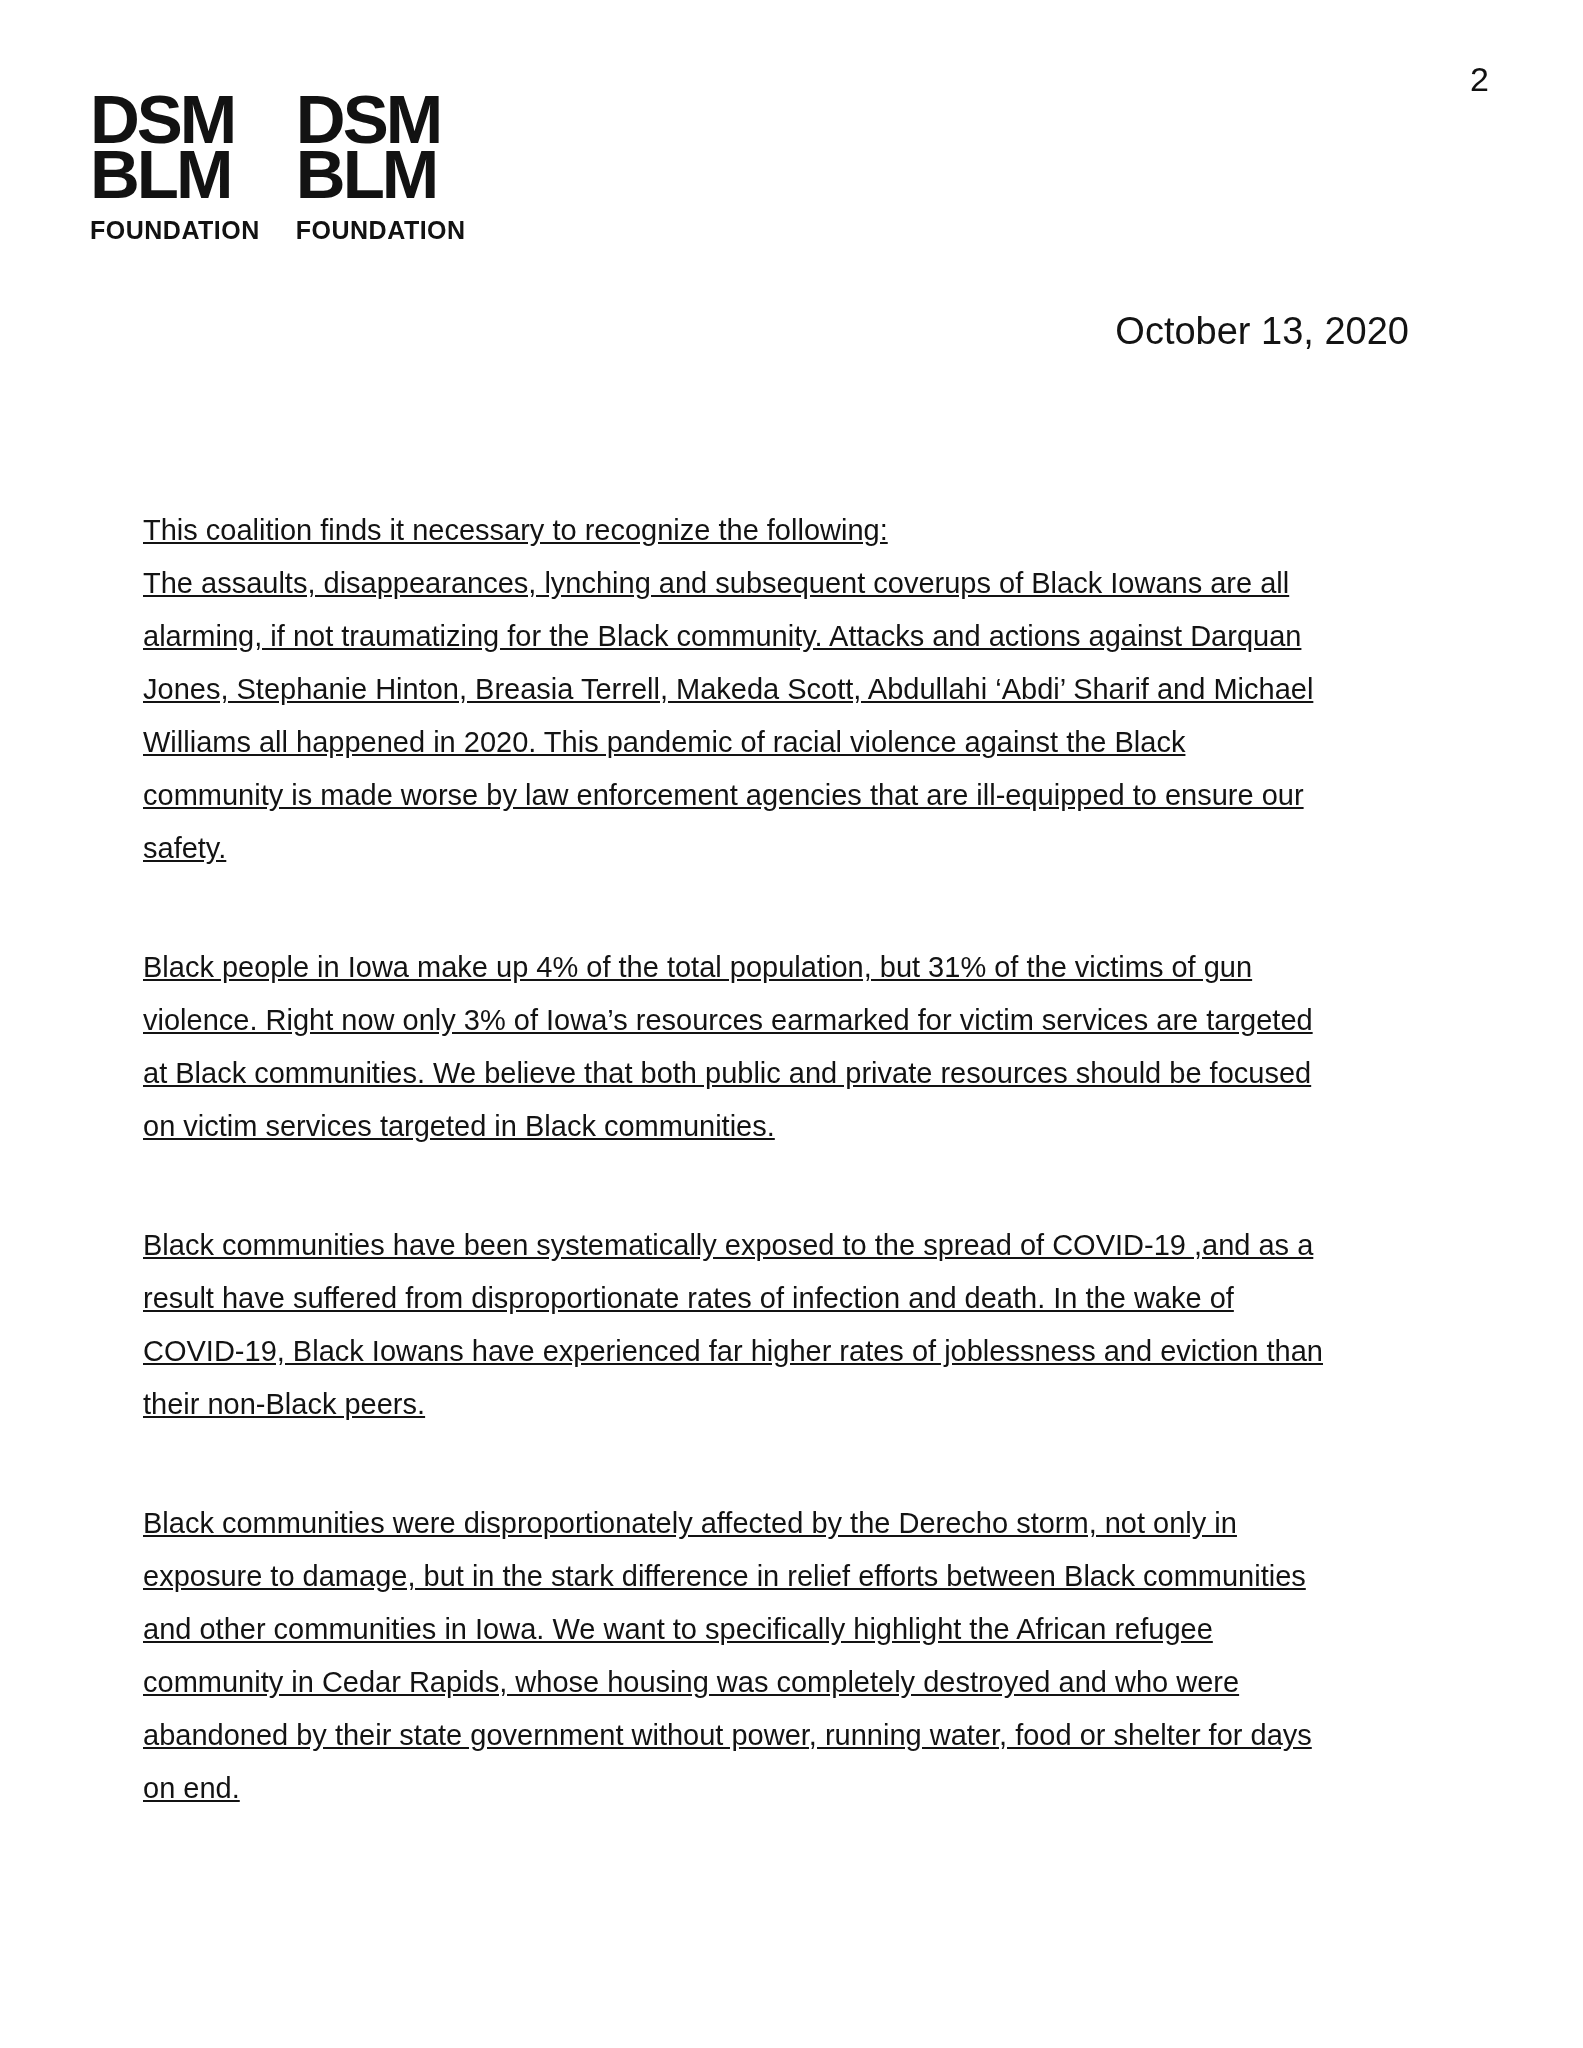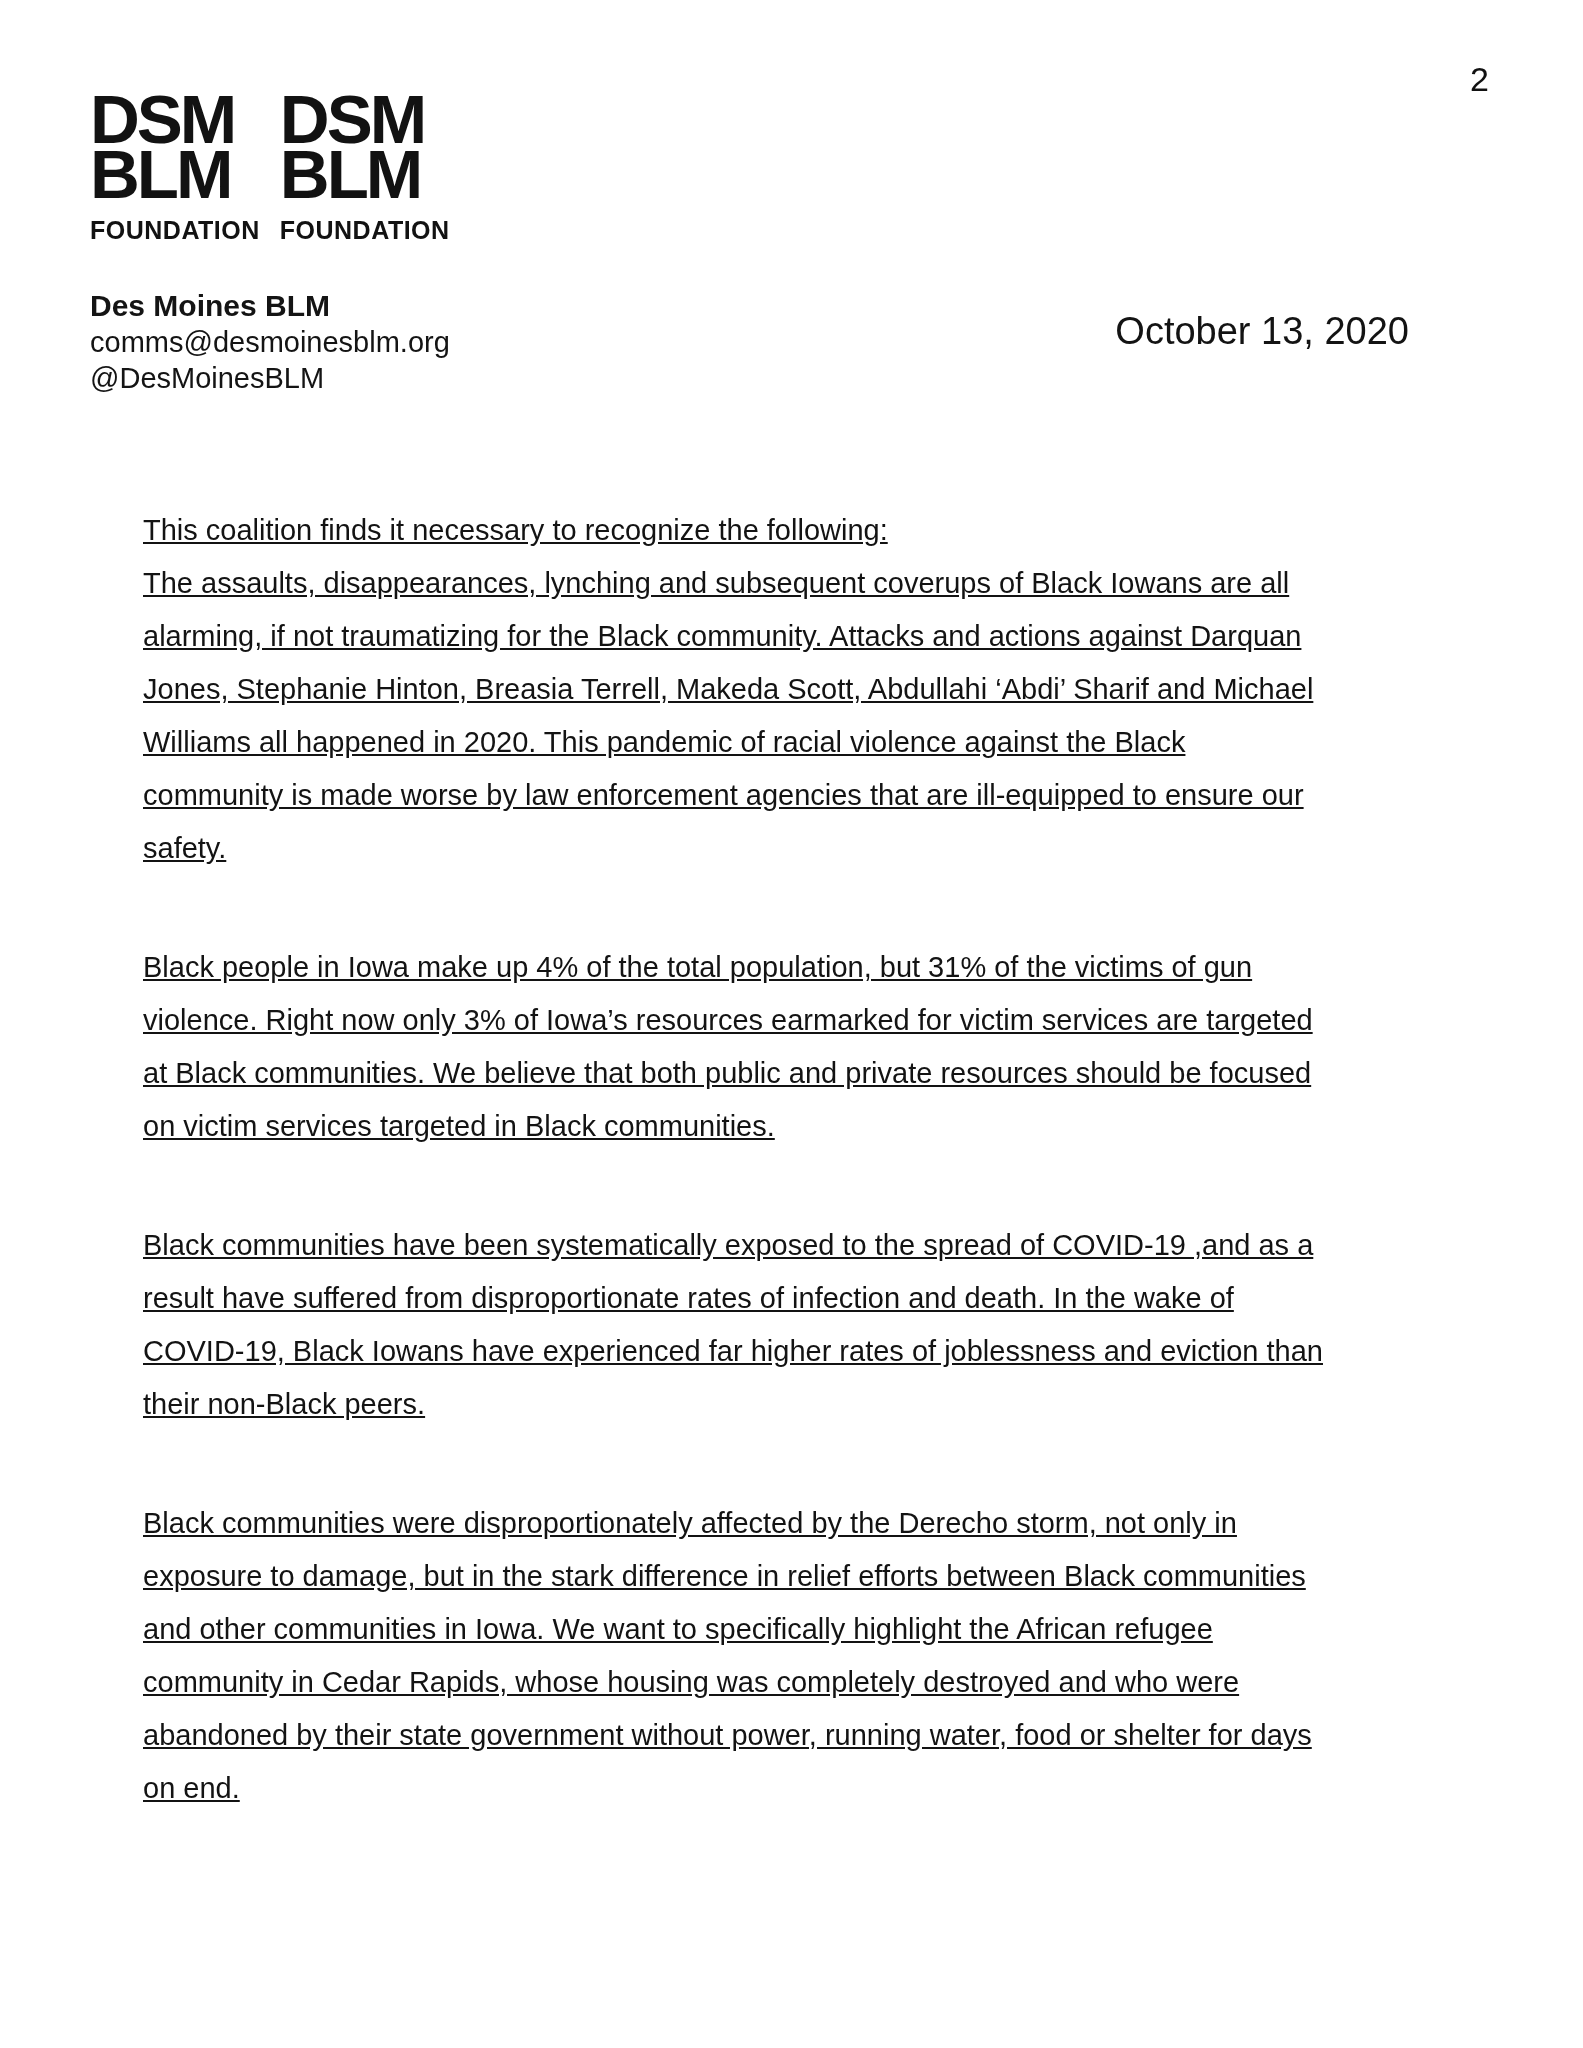--- a/index.html
+++ b/index.html
@@ -25,21 +25,21 @@
     font-weight: 500;
     color: #111;
   }
 
   
   .logo {
     position: absolute;
     left: 90px;
     top: 92px;
     display: flex;
-    gap: 20px;
+    gap: 36px;
   }
   .logo-block { display: flex; flex-direction: column; }
   .logo-word {
     font-weight: 700;
     font-size: 69px;
     line-height: 55px;
     letter-spacing: -3px;
     color: #121212;
     white-space: nowrap;
   }
@@ -106,25 +106,20 @@
       <div class="logo-word"><span>B</span><span class="logo-lm">LM</span></div>
       <div class="logo-caption">FOUNDATION</div>
     </div>
     <div class="logo-block">
       <div class="logo-word">DSM</div>
       <div class="logo-word"><span>B</span><span class="logo-lm">LM</span></div>
       <div class="logo-caption">FOUNDATION</div>
     </div>
   </div>
 
-  <div class="org-block">
-    <div class="org-name">Des Moines BLM</div>
-    <div class="org-email">comms@desmoinesblm.org</div>
-    <div class="org-handle">@DesMoinesBLM</div>
-  </div>
 
   <div class="date">October 13, 2020</div>
 
   <div class="body-text">
     <p>This coalition finds it necessary to recognize the following:
 The assaults, disappearances, lynching and subsequent coverups of Black Iowans are all
 alarming, if not traumatizing for the Black community. Attacks and actions against Darquan
 Jones, Stephanie Hinton, Breasia Terrell, Makeda Scott, Abdullahi ‘Abdi’ Sharif and Michael
 Williams all happened in 2020. This pandemic of racial violence against the Black
 community is made worse by law enforcement agencies that are ill-equipped to ensure our

